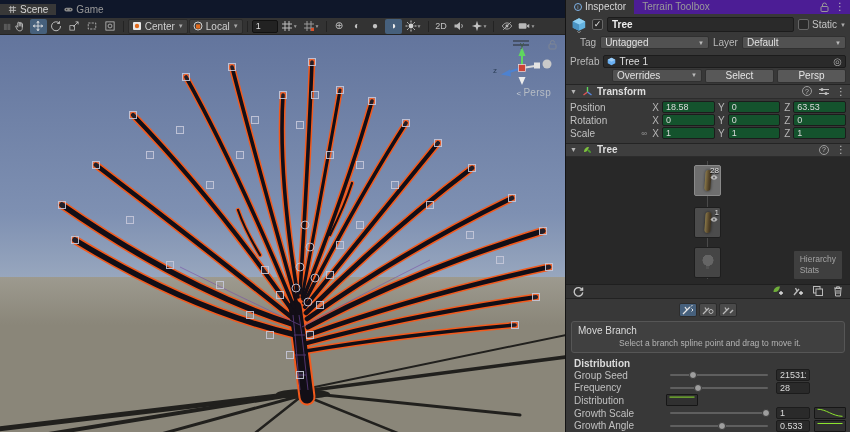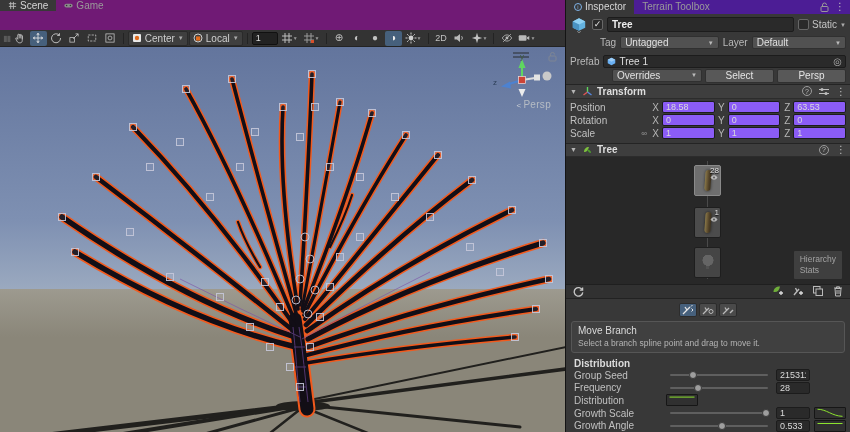--- a/index.html
+++ b/index.html
@@ -1,20 +1,20 @@
 <!DOCTYPE html>
 <html><head>
 <meta charset="utf-8">
 <style>
   html,body{margin:0;padding:0;background:#1a1a1a;}
   *{box-sizing:border-box;font-family:"Liberation Sans","DejaVu Sans",sans-serif;}
   .app{width:850px;height:432px;display:flex;overflow:hidden;background:#383838;font-size:10px;color:#c8c8c8;}
   
   .left{width:566px;display:flex;flex-direction:column;border-right:1px solid #141414;}
-  .tabbar{height:30px;background:#701a75;display:flex;align-items:flex-start;}
+  .tabbar{height:18px;background:#0f172a;display:flex;align-items:center;}
   .tab{display:flex;align-items:center;gap:3px;padding:0 8px;color:#9a9a9a;cursor:default;}
   .tab.active{background:#383838;color:#d6d6d6;}
   .tab svg{width:9px;height:9px;}
   .scene-toolbar{height:17px;background:#333333;border-bottom:1px solid #232323;display:flex;align-items:center;padding:0 2px;gap:1px;}
   .tbtn{height:15px;min-width:17px;display:flex;align-items:center;justify-content:center;border-radius:2px;color:#c2c2c2;padding:0 2px;}
   .tbtn.on{background:#46607c;}
   .tbtn svg{width:12px;height:12px;display:block;}
   .tsep{width:1px;height:11px;background:#232323;margin:0 3px;}
   .grip{color:#5a5a5a;font-size:8px;letter-spacing:-1px;margin:0 1px;}
   .tdrop{height:15px;display:flex;align-items:center;gap:3px;background:#3f3f3f;border:1px solid #2a2a2a;border-radius:2px;padding:0 3px;color:#cfcfcf;}
@@ -52,41 +52,41 @@
   .btn{background:#585858;border:1px solid #303030;border-radius:2px;color:#e4e4e4;display:flex;align-items:center;justify-content:center;height:14px;}
   .comp-header{height:15px;background:#3e3e3e;border-top:1px solid #242424;border-bottom:1px solid #2c2c2c;display:flex;align-items:center;gap:4px;padding:0 4px;}
   .fold{font-size:7px;color:#b5b5b5;width:8px;}
   .comp-title{font-weight:bold;color:#dedede;flex:0 0 auto;}
   .comp-right{margin-left:auto;display:flex;gap:7px;align-items:center;color:#c2c2c2;}
   .help-ico{width:10px;height:10px;border-radius:50%;border:1px solid #9b9b9b;font-size:7px;display:flex;align-items:center;justify-content:center;color:#bdbdbd;}
   .kebab{color:#bdbdbd;font-size:10px;}
   .t-row{display:flex;align-items:center;height:13px;padding:0 4px;gap:3px;}
   .t-label{width:66px;color:#c0c0c0;}
   .axis{width:7px;color:#b5b5b5;text-align:right;}
-  .nfield{flex:1;min-width:0;height:12px;background:#8b5cf6;border:1px solid #1c1c1c;border-radius:2px;color:#dadada;font-size:9px;padding:0 3px;}
+  .nfield{flex:1;min-width:0;height:12px;background:#14532d;border:1px solid #1c1c1c;border-radius:2px;color:#dadada;font-size:9px;padding:0 3px;}
   .linkico{color:#9a9a9a;font-size:8px;width:10px;text-align:center;}
   
   .nodearea{position:relative;height:131px;background:#282828;border-bottom:1px solid #1f1f1f;}
   .connector{position:absolute;left:141px;top:4px;width:1px;height:118px;background:#4a4a4a;}
   .node{position:absolute;left:128px;width:27px;height:31px;background:#4c4c4c;border:1px solid #1e1e1e;border-radius:2px;display:flex;align-items:center;justify-content:center;}
   .node.sel{background:#6e6e6e;border-color:#8a8a8a;}
   .branchtex{width:6px;height:21px;background:linear-gradient(90deg,#8a7848,#55452a 60%,#3a2f1d);border-radius:3px;transform:rotate(4deg);box-shadow:0 0 3px rgba(0,0,0,.6);}
   .roottex{width:16px;height:18px;background:radial-gradient(circle at 50% 35%,#6e6e6e 0 38%,transparent 40%),linear-gradient(#555 0 0) 50% 70%/3px 9px no-repeat;opacity:.8;}
   .badge{position:absolute;top:0px;right:1px;font-size:8px;color:#e0e0e0;text-shadow:0 1px 1px #000;}
   .nodeeye{position:absolute;top:9px;right:2px;opacity:.8;}
   .stats{position:absolute;right:8px;bottom:5px;background:#3f3f3f;color:#a2a2a2;font-size:8.5px;line-height:1.3;padding:3px 6px;border-radius:1px;}
   .refreshbar{height:15px;background:#313131;border-bottom:1px solid #222;display:flex;align-items:center;padding:0 4px;gap:4px;}
   .refreshbar .spacer{flex:1;}
   .ibtn{width:16px;height:13px;display:flex;align-items:center;justify-content:center;border-radius:2px;}
   .toolsrow{height:21px;display:flex;align-items:center;justify-content:center;gap:2px;}
   .toolbtn{width:18px;height:14px;background:#4a4a4a;border:1px solid #2c2c2c;border-radius:2px;display:flex;align-items:center;justify-content:center;}
   .toolbtn.on{background:#46607c;}
   .helpbox{margin:1px 5px 3px 5px;background:#404040;border:1px solid #565656;border-radius:3px;padding:3px 6px 4px 6px;}
   .helptitle{color:#dadada;font-size:10px;margin-bottom:2px;}
-  .helptext{color:#b4b4b4;font-size:8.5px;}
+  .helptext{color:#b4b4b4;font-size:8.5px;margin-left:41px;}
   .dist-title{font-weight:bold;color:#dcdcdc;padding:2px 8px 1px 8px;height:13px;}
   .d-row{display:flex;align-items:center;height:13px;padding:0 4px 0 8px;gap:4px;}
   .d-label{width:88px;color:#c0c0c0;}
   .slider{position:relative;flex:1;height:2px;background:#5f5f5f;border-radius:1px;margin:0 4px;}
   .thumb{position:absolute;top:-3px;width:8px;height:8px;border-radius:50%;background:#9e9e9e;border:1px solid #3a3a3a;transform:translateX(-50%);}
   .vfield{width:34px;height:12px;background:#2a2a2a;border:1px solid #1c1c1c;border-radius:2px;color:#dadada;font-size:9px;padding:0 3px;}
   .curve{width:32px;height:12px;background:#303030;border:1px solid #161616;border-radius:1px;}
   .curvespacer{width:32px;height:12px;visibility:hidden;}
   input{outline:none;}
 </style>
@@ -414,21 +414,21 @@
       <span class="chk">✓</span>
       <input class="namefield" value="Tree" style="">
       <div class="static">
         <span class="chk empty">✓</span>
         <span>Static</span>
         <span style="font-size:6px;color:#aaa">▼</span>
       </div>
     </div>
 
     <div class="row taglayer">
-      <span class="minilabel" style="margin-left:30px">Tag</span>
+      <span class="minilabel" style="margin-left:10px">Tag</span>
       <div class="drop" style="flex:1.05">
           <span>Untagged</span>
           <span class="caret">▼</span>
         </div>
       <span class="minilabel">Layer</span>
       <div class="drop" style="flex:1">
           <span>Default</span>
           <span class="caret">▼</span>
         </div>
     </div>

